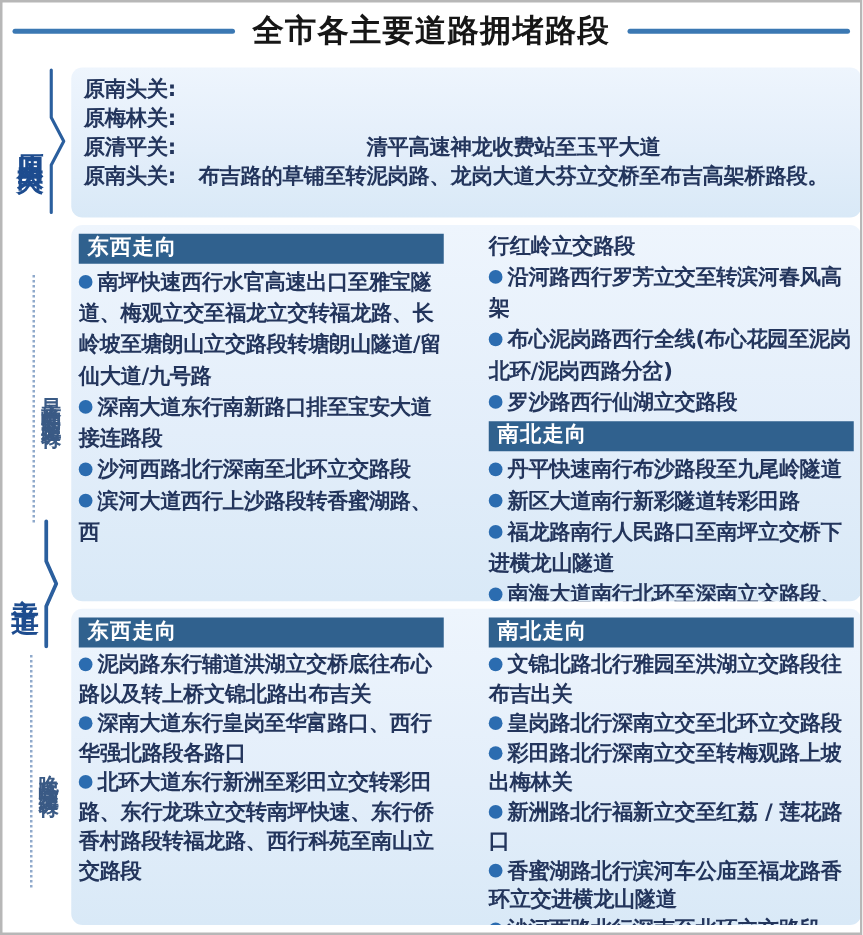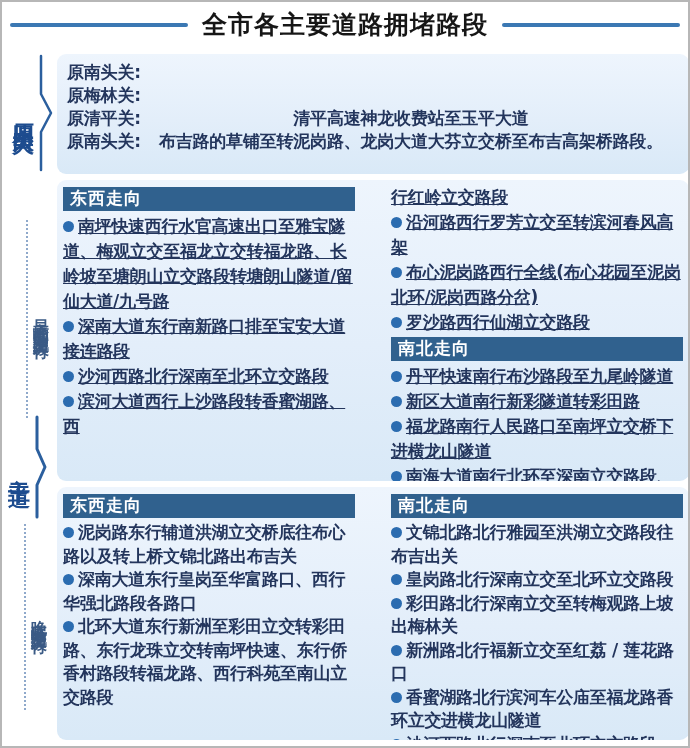--- a/index.html
+++ b/index.html
@@ -39,21 +39,21 @@
   .gate-label{font-weight:700;white-space:nowrap;}
   .gate-text{font-weight:600;flex:1 1 0;min-width:0;}
   
   .cols{display:flex;gap:36px;height:100%;}
   .col{flex:1 1 0;min-width:0;}
   .col-header{
     background:var(--header-bar,#30618e);color:#fff;font-size:17px;font-weight:700;
     line-height:21px;padding:1px 7px 2px;margin:2px 0 3px;letter-spacing:1px;
   }
   .road-item{font-size:17px;font-weight:600;color:var(--text,#23355c);letter-spacing:-0.3px;}
-  .panel.morning .road-item{line-height:25px;text-decoration:underline;}
+  .panel.morning .road-item{line-height:25px;}
   .panel.evening .road-item{line-height:23.5px;}
   .bullet{
     display:inline-block;width:11px;height:11px;border-radius:50%;
     background:var(--bullet,#2b6cb0);margin-right:4px;
   }
 </style>
 </head>
 <body>
 
 <div class="page">

